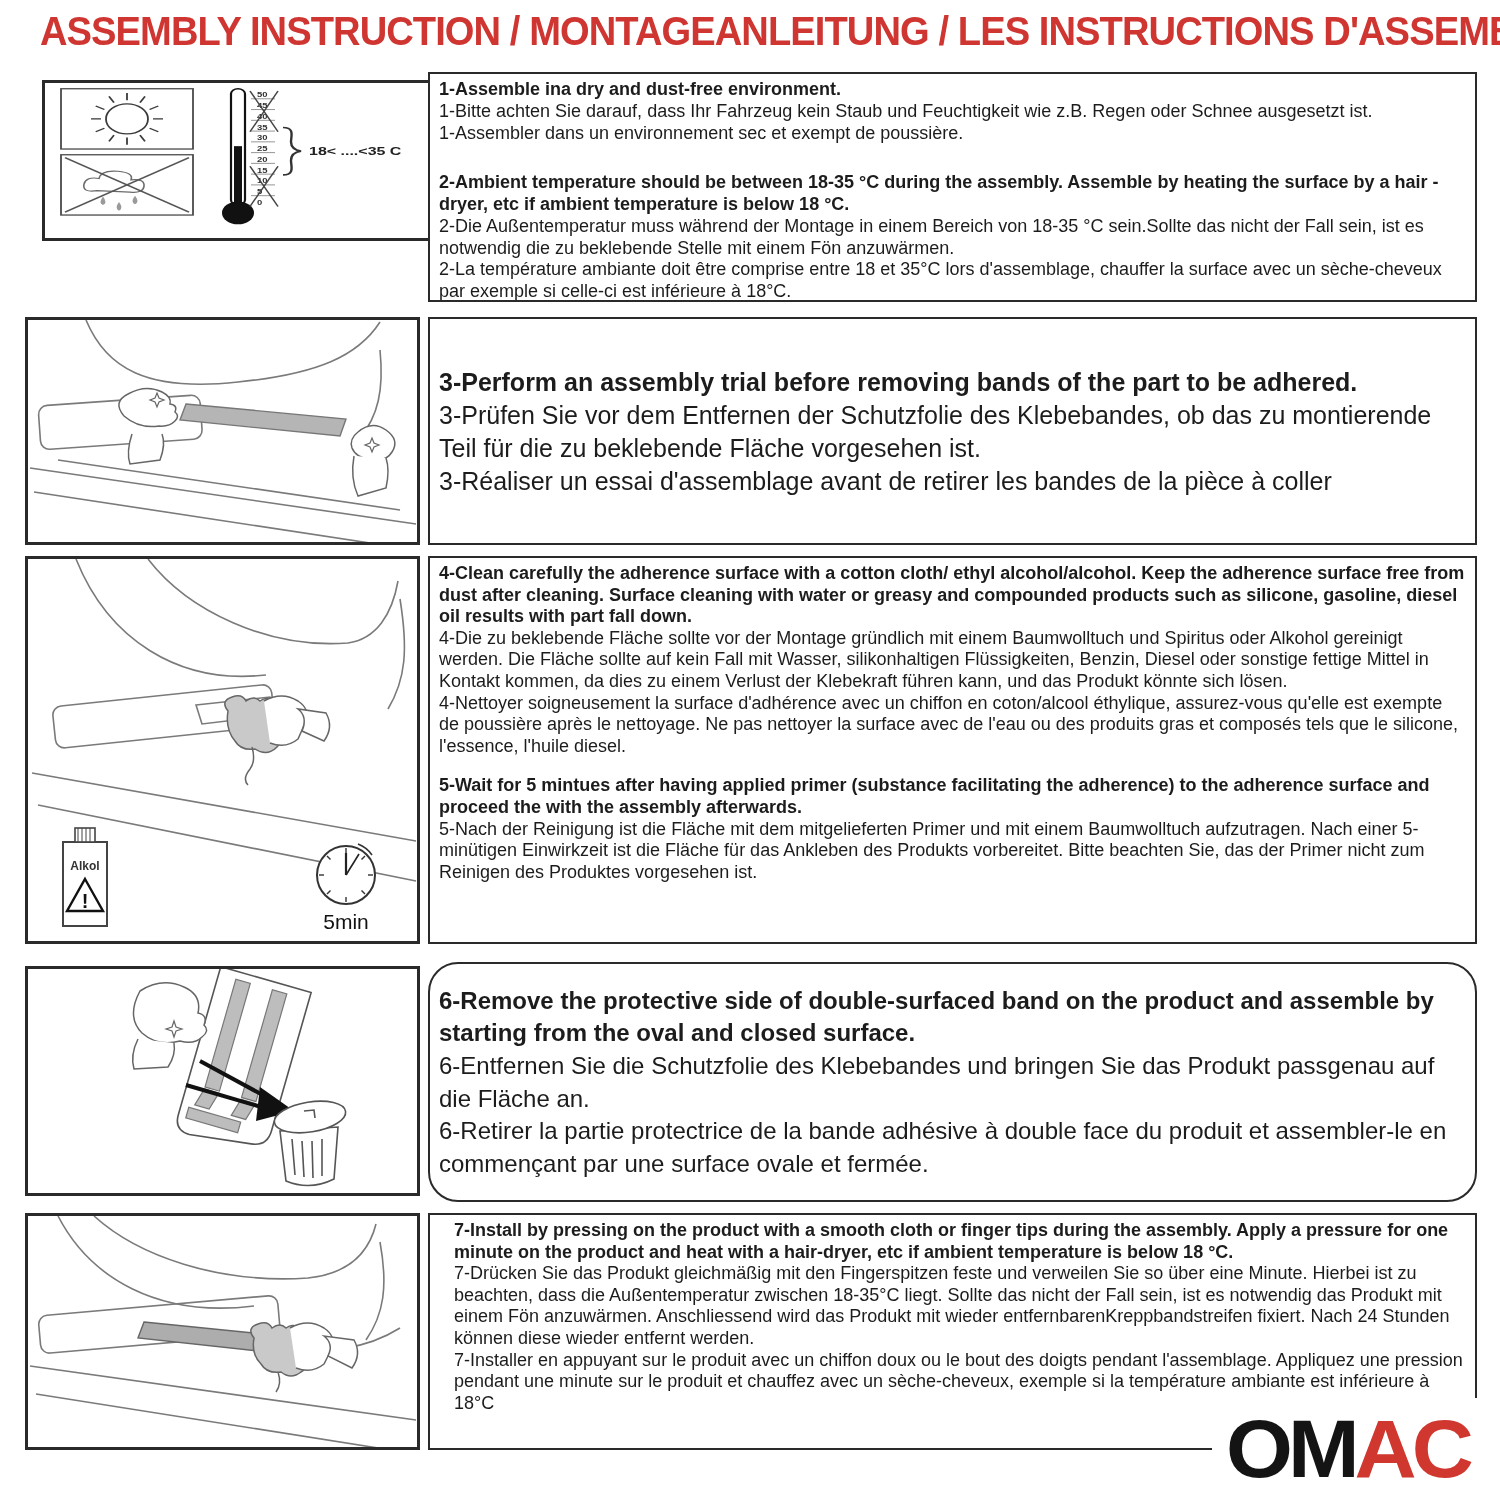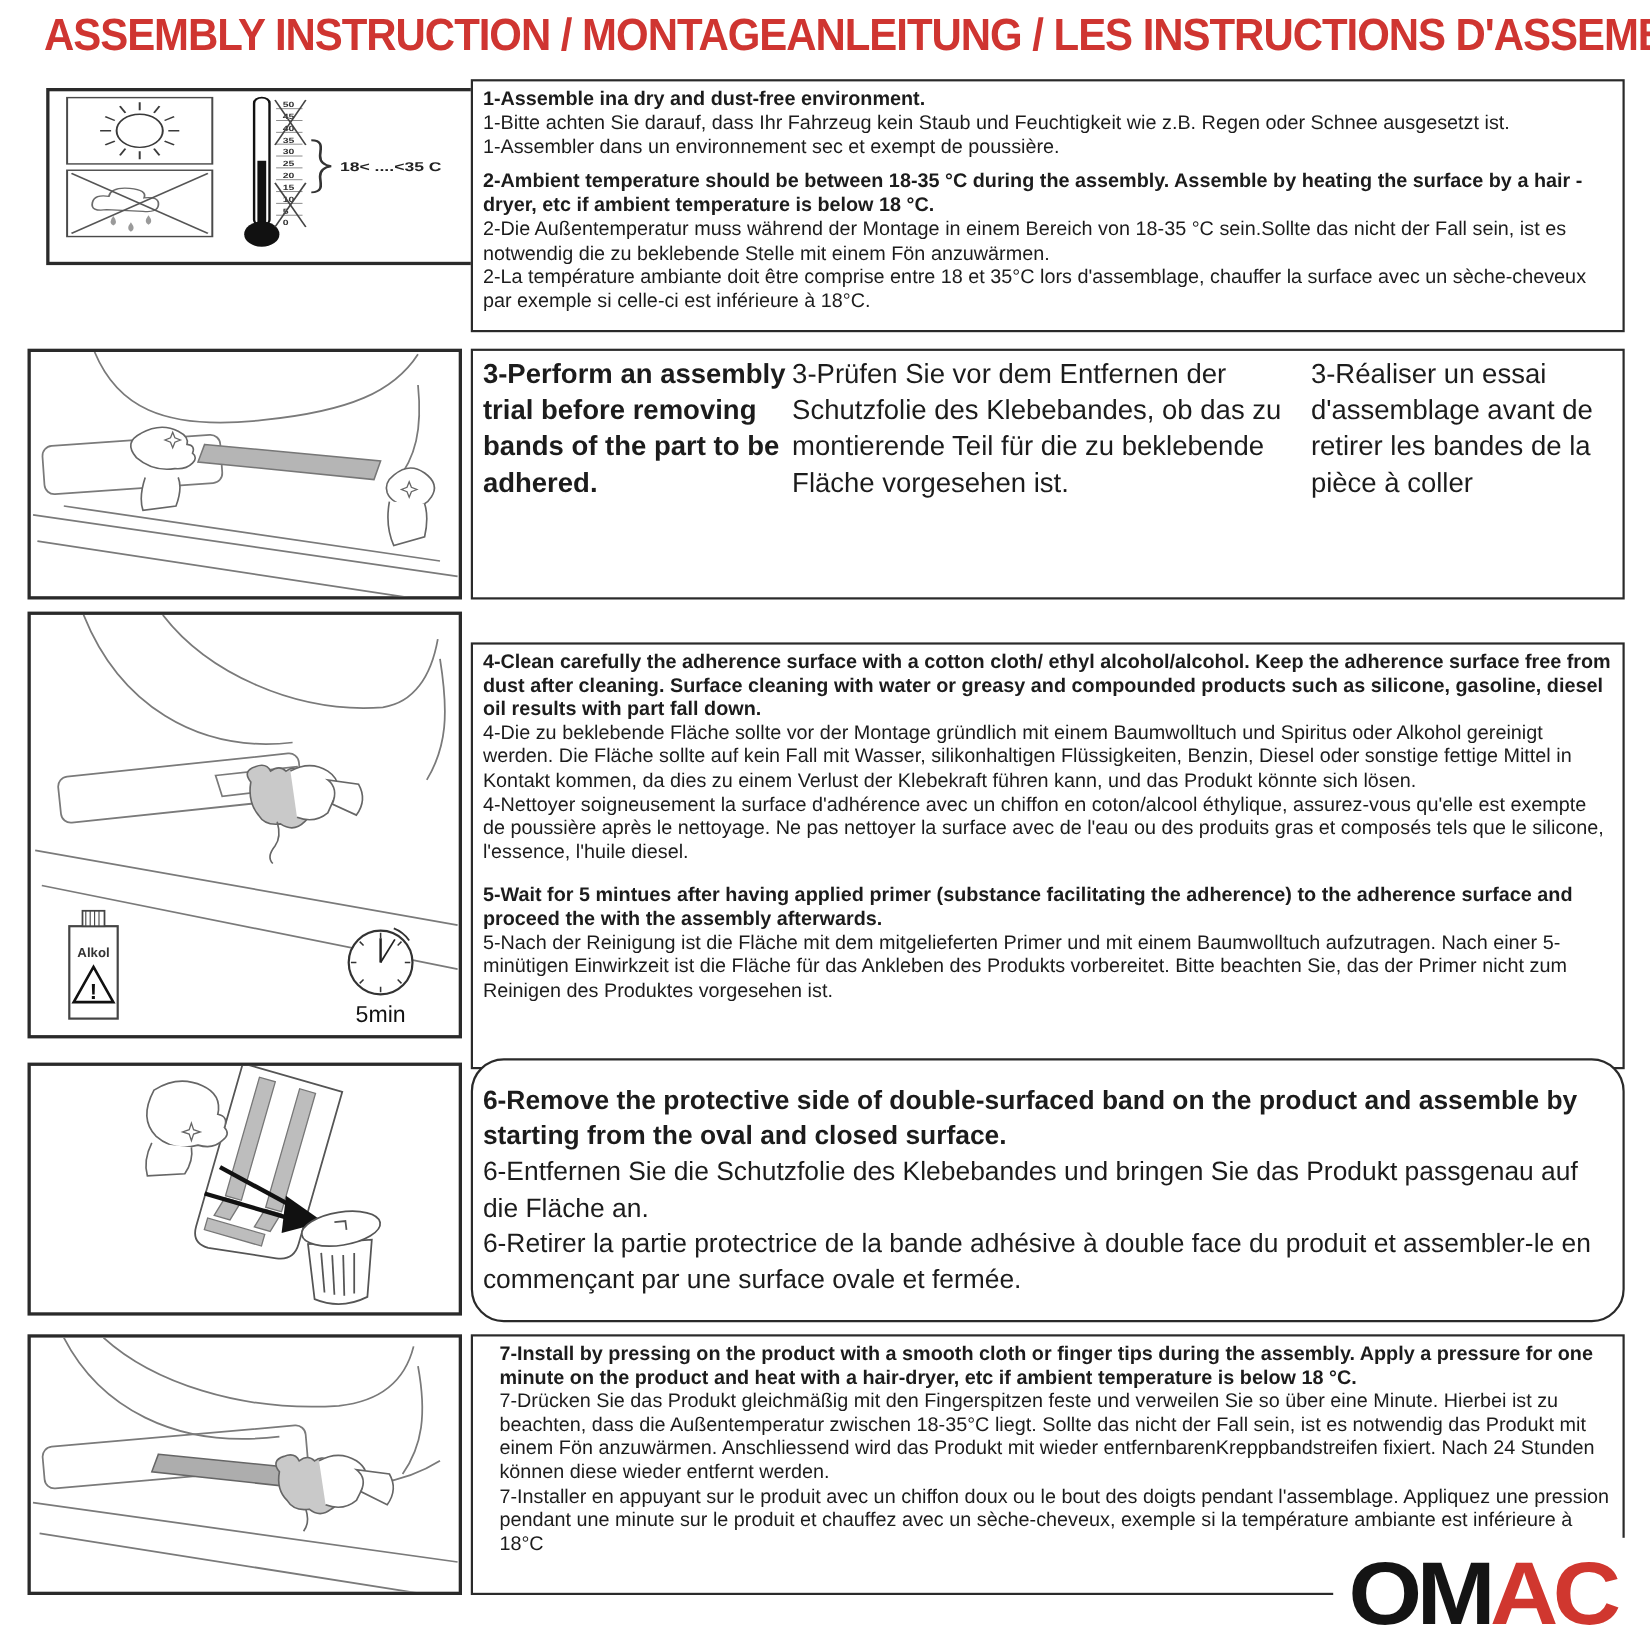--- a/index.html
+++ b/index.html
@@ -11,35 +11,35 @@
     position:absolute;left:40px;top:8px;font-size:41px;font-weight:bold;
     color:#cf3531;letter-spacing:-1px;white-space:nowrap;
     transform:scaleX(0.93);transform-origin:left center;
   }
   .panel{position:absolute;border:3px solid #2a2a2a;background:#fff;box-sizing:border-box;}
   .textbox{position:absolute;border:2px solid #2a2a2a;background:#fff;box-sizing:border-box;
     padding:5px 10px 4px 9px;overflow:hidden;}
   .textbox p{margin:0;}
   .b{font-weight:bold;}
   .t-small{font-size:18px;line-height:1.21;}
-  .t-small .gap{margin-bottom:10px;}
+  .t-small .gap{margin-bottom:28px;}
   .t-mid{font-size:18px;line-height:1.2;}
   .t-mid .gap{margin-bottom:18px;}
-  .t-large{font-size:25px;line-height:1.32;display:flex;flex-direction:row;justify-content:center;}
+  .t-large{font-size:25px;line-height:1.32;display:flex;flex-direction:column;justify-content:center;}
   .t-large4{font-size:24px;line-height:1.36;display:flex;flex-direction:column;justify-content:center;border-radius:30px;}
   .panel svg{width:100%;height:100%;display:block;}
   
   .panel1{left:42px;top:80px;width:395px;height:161px;}
   .panel2{left:25px;top:317px;width:395px;height:228px;}
   .panel3{left:25px;top:556px;width:395px;height:388px;}
   .panel4{left:25px;top:966px;width:395px;height:230px;}
   .panel5{left:25px;top:1213px;width:395px;height:237px;}
   .text1{left:428px;top:72px;width:1049px;height:230px;}
   .text2{left:428px;top:317px;width:1049px;height:228px;}
-  .text3{left:428px;top:556px;width:1049px;height:388px;margin-top:28px;}
+  .text3{left:428px;top:556px;width:1049px;height:388px;}
   .text4{left:428px;top:962px;width:1049px;height:240px;}
   .text5{left:428px;top:1213px;width:1049px;height:237px;padding-left:24px;}
   .logo{
     position:absolute;left:1212px;top:1398px;width:288px;height:102px;background:#fff;
     display:flex;align-items:center;justify-content:flex-start;padding-left:14px;box-sizing:border-box;
     z-index:6;
   }
   .logo span{
     font-size:86px;font-weight:bold;letter-spacing:-5px;line-height:1;
     transform:scaleY(0.94);display:inline-block;

